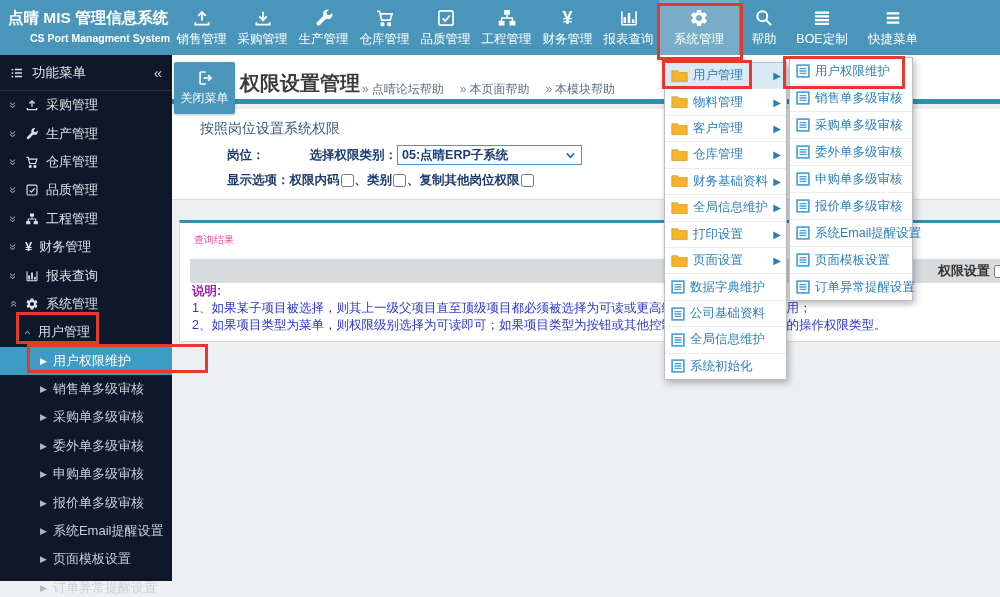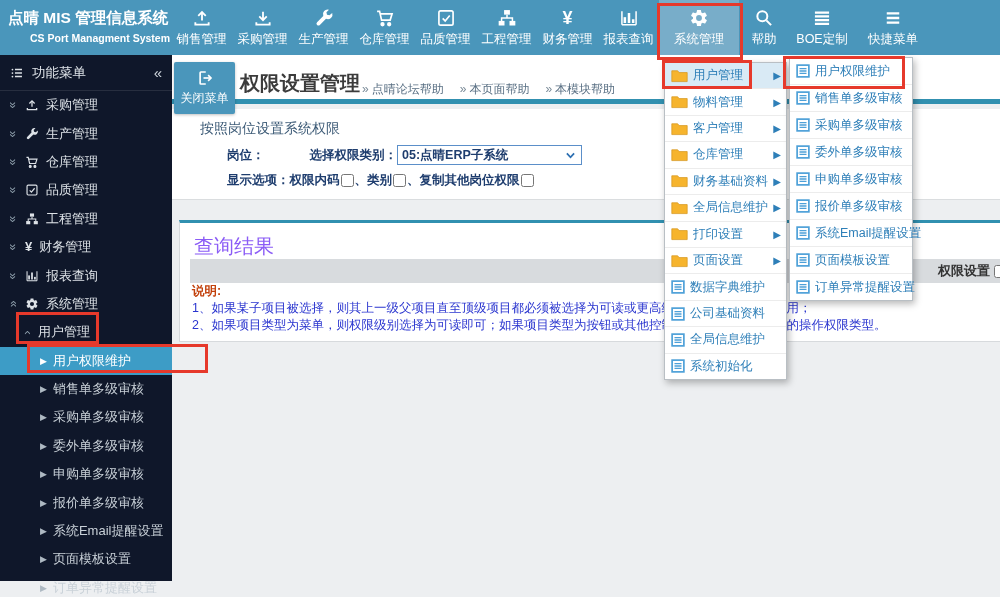--- a/index.html
+++ b/index.html
@@ -57,26 +57,26 @@
   .row1{top:36px;}
   .row2{top:63px;}
   .sel{height:20px;background:#fff;border:1px solid #5b8fc9;display:flex;align-items:center;
     padding:0 4px;color:#1e3d6e;font-weight:bold;cursor:pointer;}
   .sel .val{flex:1;font-size:12.5px;white-space:nowrap;overflow:hidden;}
   .sel .dd{width:13px;height:13px;flex:0 0 13px;}
   .cbx{width:13px;height:13px;margin:0 1px;vertical-align:-2px;cursor:pointer;}
 
   .resultsband{position:absolute;top:165px;left:7px;width:calc(100% + 12px);height:122px;background:#fff;
     border:1px solid #d7dadd;border-top:3px solid #3190b0;}
-  .results-title{position:absolute;left:14px;top:10px;font-size:20px;color:#8b5cf6;}
+  .results-title{position:absolute;left:14px;top:10px;font-size:10px;color:#ec4899;}
   .thead{position:absolute;left:10px;right:0;top:36px;height:24px;background:#d8dbde;}
   .thead .c1{position:absolute;left:200px;width:170px;text-align:center;font-size:13px;font-weight:bold;color:#333;line-height:24px;}
   .thead .c2{position:absolute;left:748px;height:24px;display:flex;align-items:center;gap:3px;font-size:13px;font-weight:bold;color:#333;}
   .notes{position:absolute;left:12px;top:60px;font-size:12.5px;line-height:17px;}
-  .notes .nt{color:#c2410c;font-weight:bold;}
+  .notes .nt{color:#a21caf;font-weight:bold;}
   .notes .nl{color:#2a35cf;}
 
   
   .menu{position:absolute;background:#fff;border:1px solid #b9bfc4;box-shadow:2px 3px 7px rgba(0,0,0,.28);
     display:flex;flex-direction:column;z-index:20;}
   .menu1{left:664px;top:62px;width:123px;height:318px;}
   .menu2{left:789px;top:57px;width:124px;height:244px;}
   .mi{flex:1;display:flex;align-items:center;gap:5px;padding:0 6px;border-bottom:1px solid #ececec;
     font-size:12.5px;color:#2e7fb8;position:relative;cursor:pointer;white-space:nowrap;}
   .mi:last-child{border-bottom:none;}

